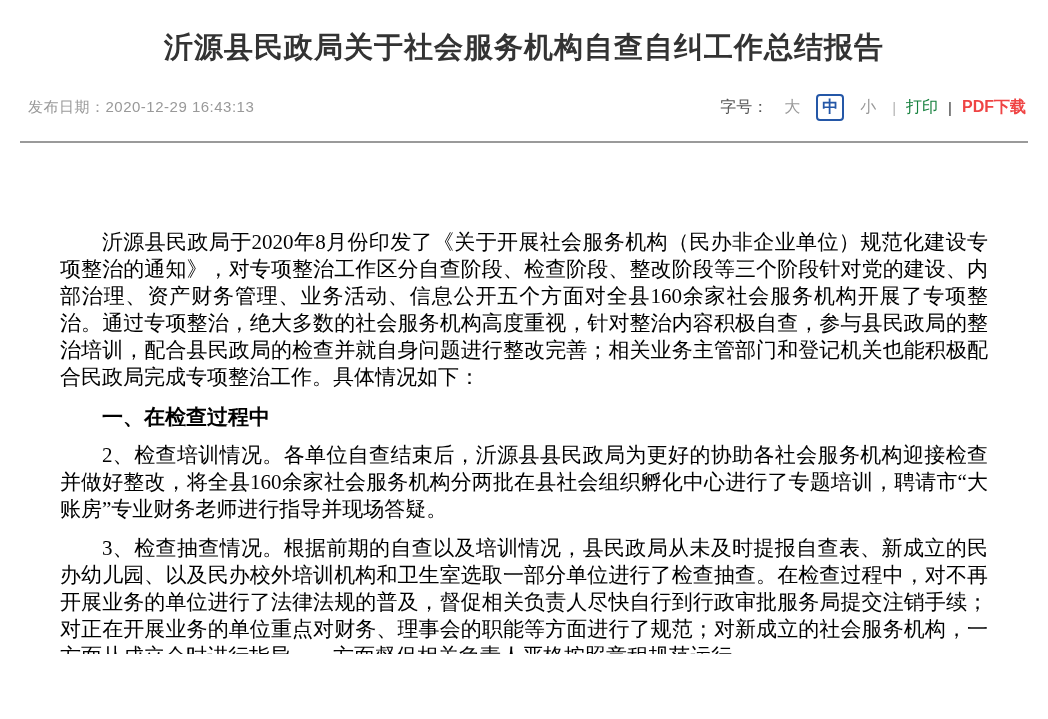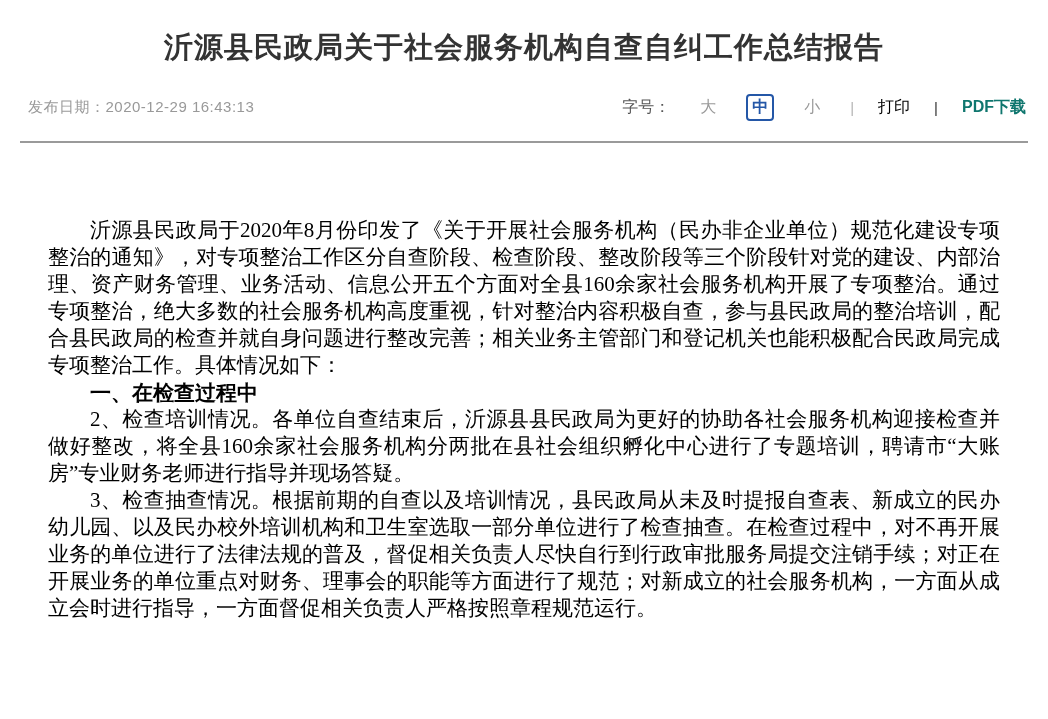--- a/index.html
+++ b/index.html
@@ -17,46 +17,46 @@
     font-size: 29px; line-height: 34px; font-weight: bold;
     color: #333333; letter-spacing: 1px;
     font-family: "Liberation Sans", sans-serif;
   }
   .meta-row {
     display: flex; justify-content: space-between; align-items: center;
     margin: 30px 22px 0 28px;
     font-size: 15px; color: #999999;
   }
   .meta-left { color: #999999; letter-spacing: 0.5px; text-align: right; }
-  .meta-right { display: flex; align-items: center; gap: 24px; font-size: 16px; }
+  .meta-right { display: flex; align-items: center; gap: 10px; font-size: 16px; }
   .fs-label { color: #555555; }
   .fs-btn {
     color: #999999; cursor: pointer; text-decoration: none;
     padding: 1px 4px; border: 2px solid transparent; border-radius: 4px;
   }
   .fs-btn.active {
     color: #2457a7; border-color: #2457a7; font-weight: bold;
   }
   .sep { color: #b5b5b5; font-size: 15px; }
   .sep.dark { color: #333333; }
-  .print-btn { color: #000000; cursor: pointer; text-decoration: none; }
-  .pdf-btn { color: #0f766e; cursor: pointer; text-decoration: none; font-weight: bold; }
+  .print-btn { color: #15803d; cursor: pointer; text-decoration: none; }
+  .pdf-btn { color: #ef4444; cursor: pointer; text-decoration: none; font-weight: bold; }
 
   .divider {
     border: none; border-top: 2px solid #9a9a9a;
     margin: 20px 20px 0 20px; height: 0;
   }
 
   
   .article {
     padding: 74px 48px 0 48px;
     color: #000000;
   }
   .article p {
-    margin: 0; text-indent: 2em;
+    margin: 12px; text-indent: 2em;
     font-size: 21px; line-height: 27px;
     text-align: justify;
     font-family: "Liberation Serif", serif;
   }
   .article p.heading {
     font-family: "Liberation Sans", sans-serif;
     font-weight: bold;
     font-size: 21px;
   }
 </style>

